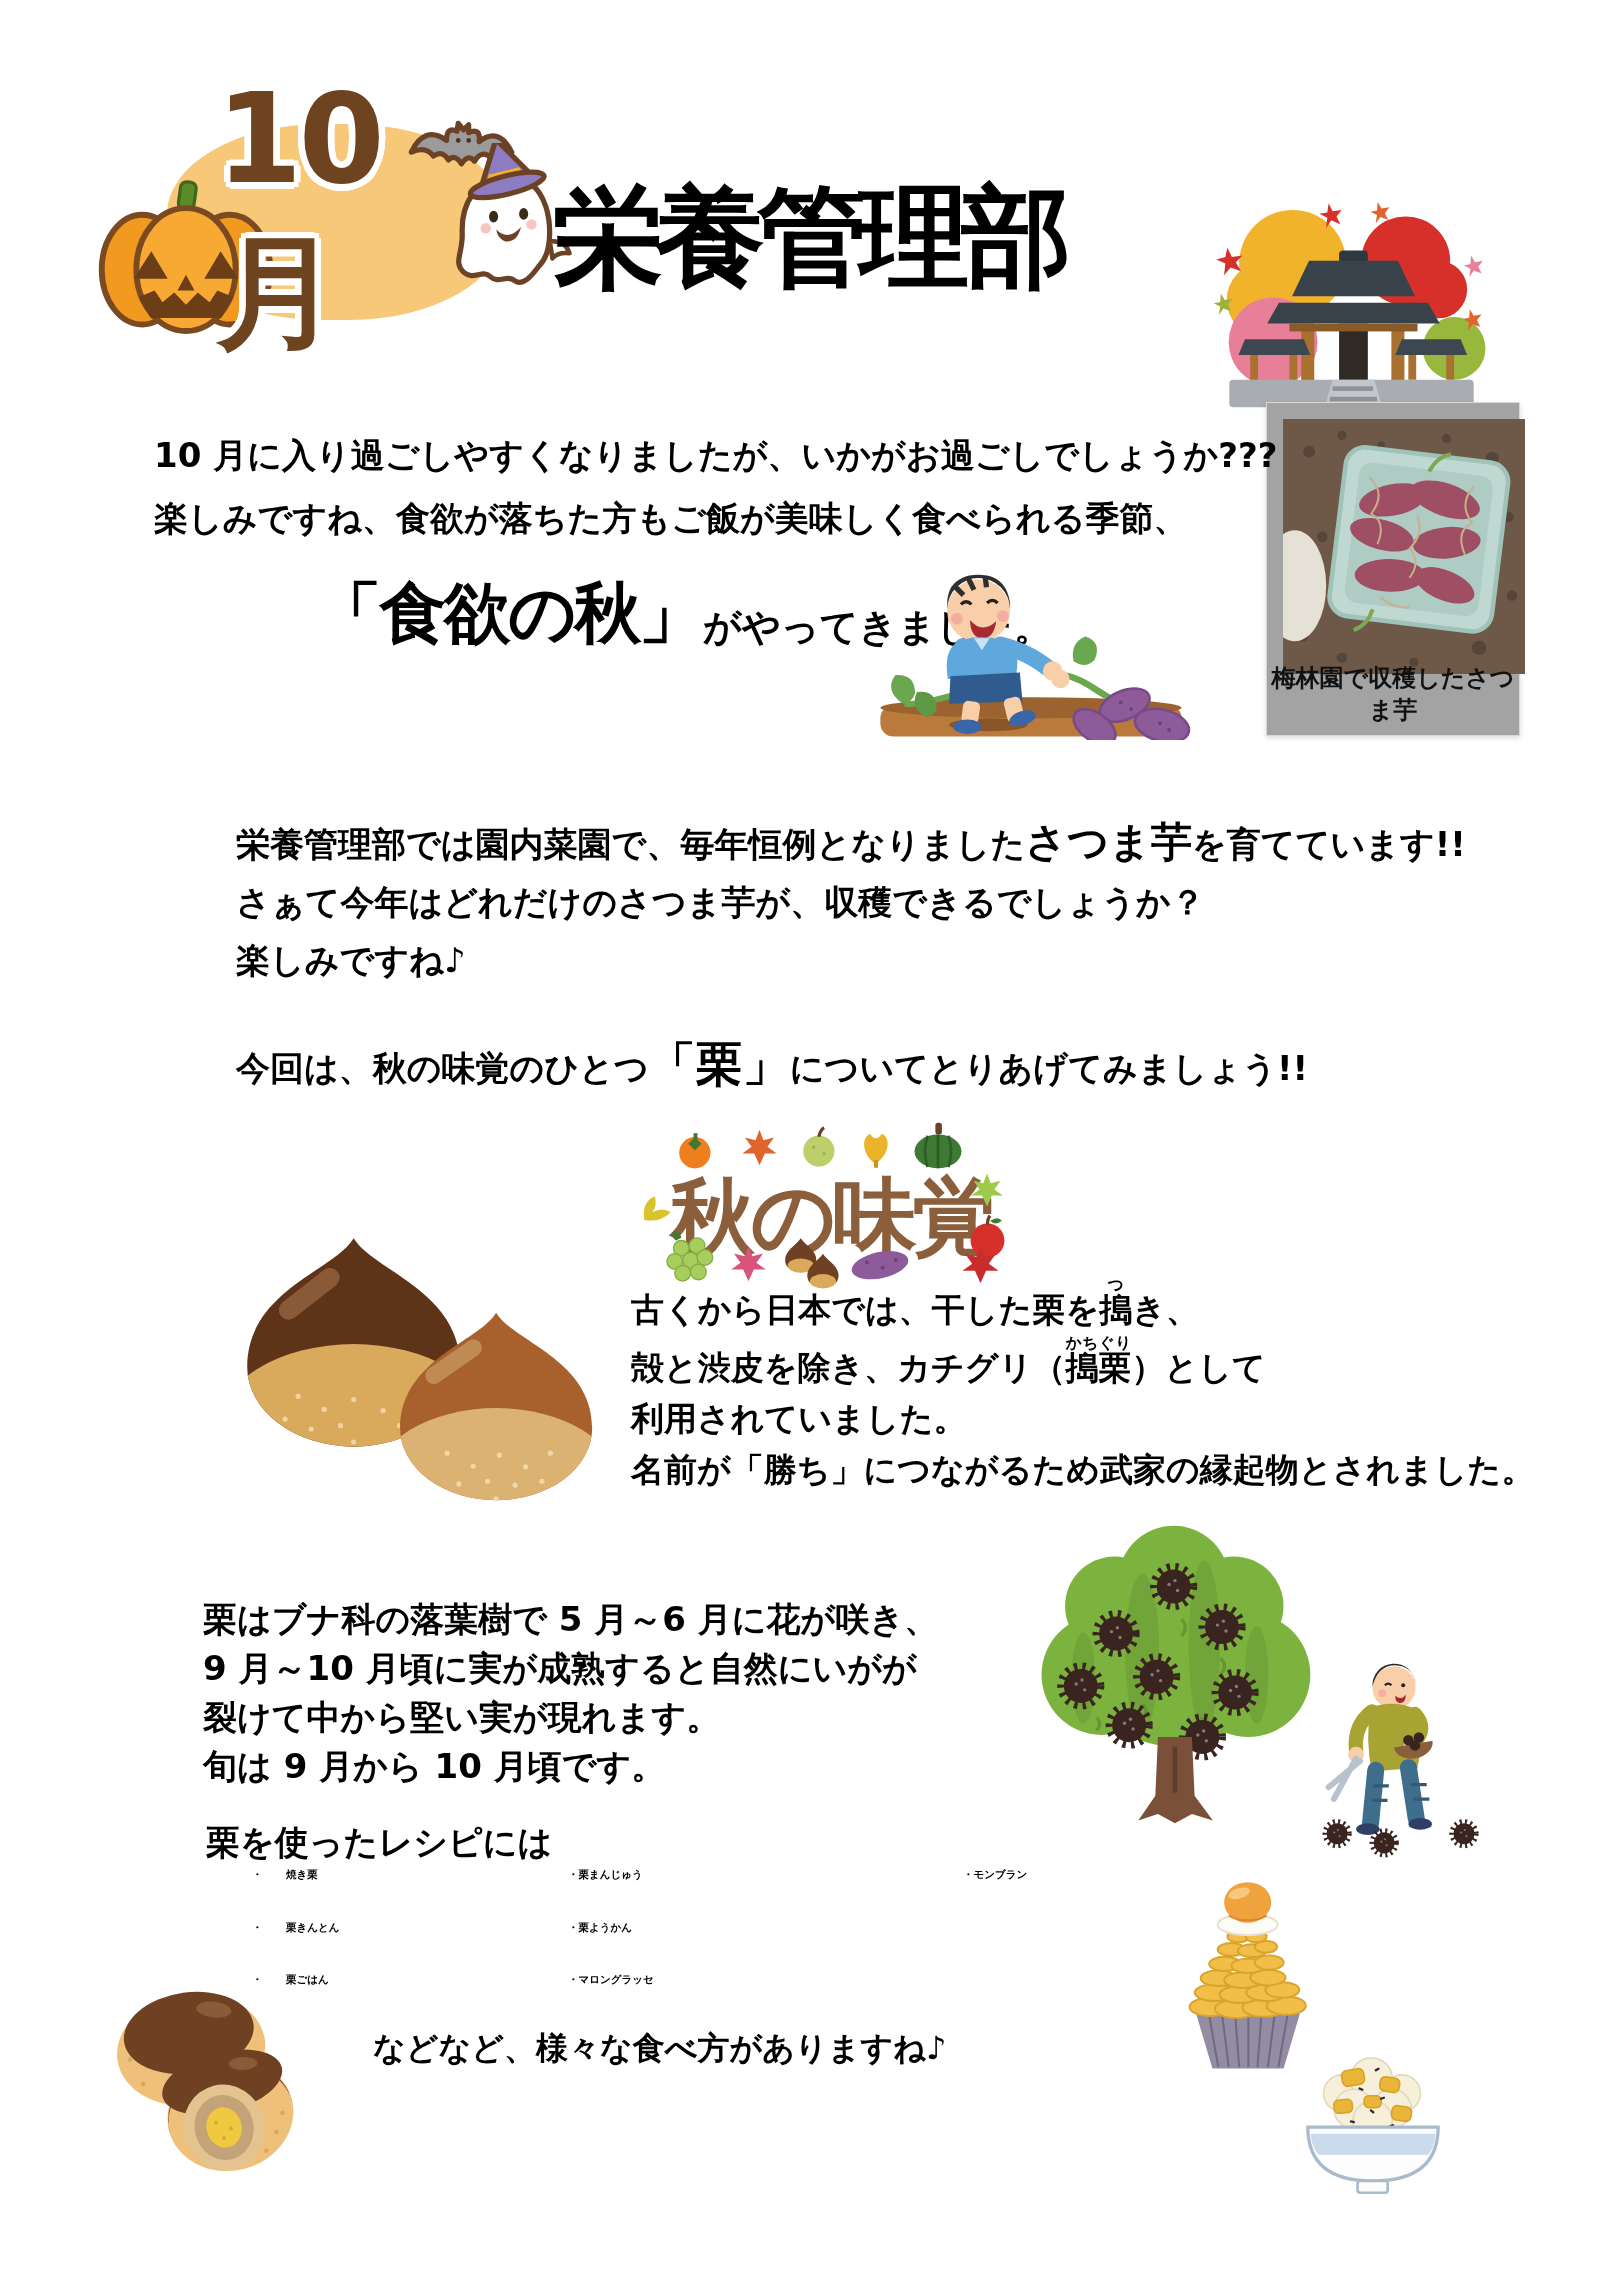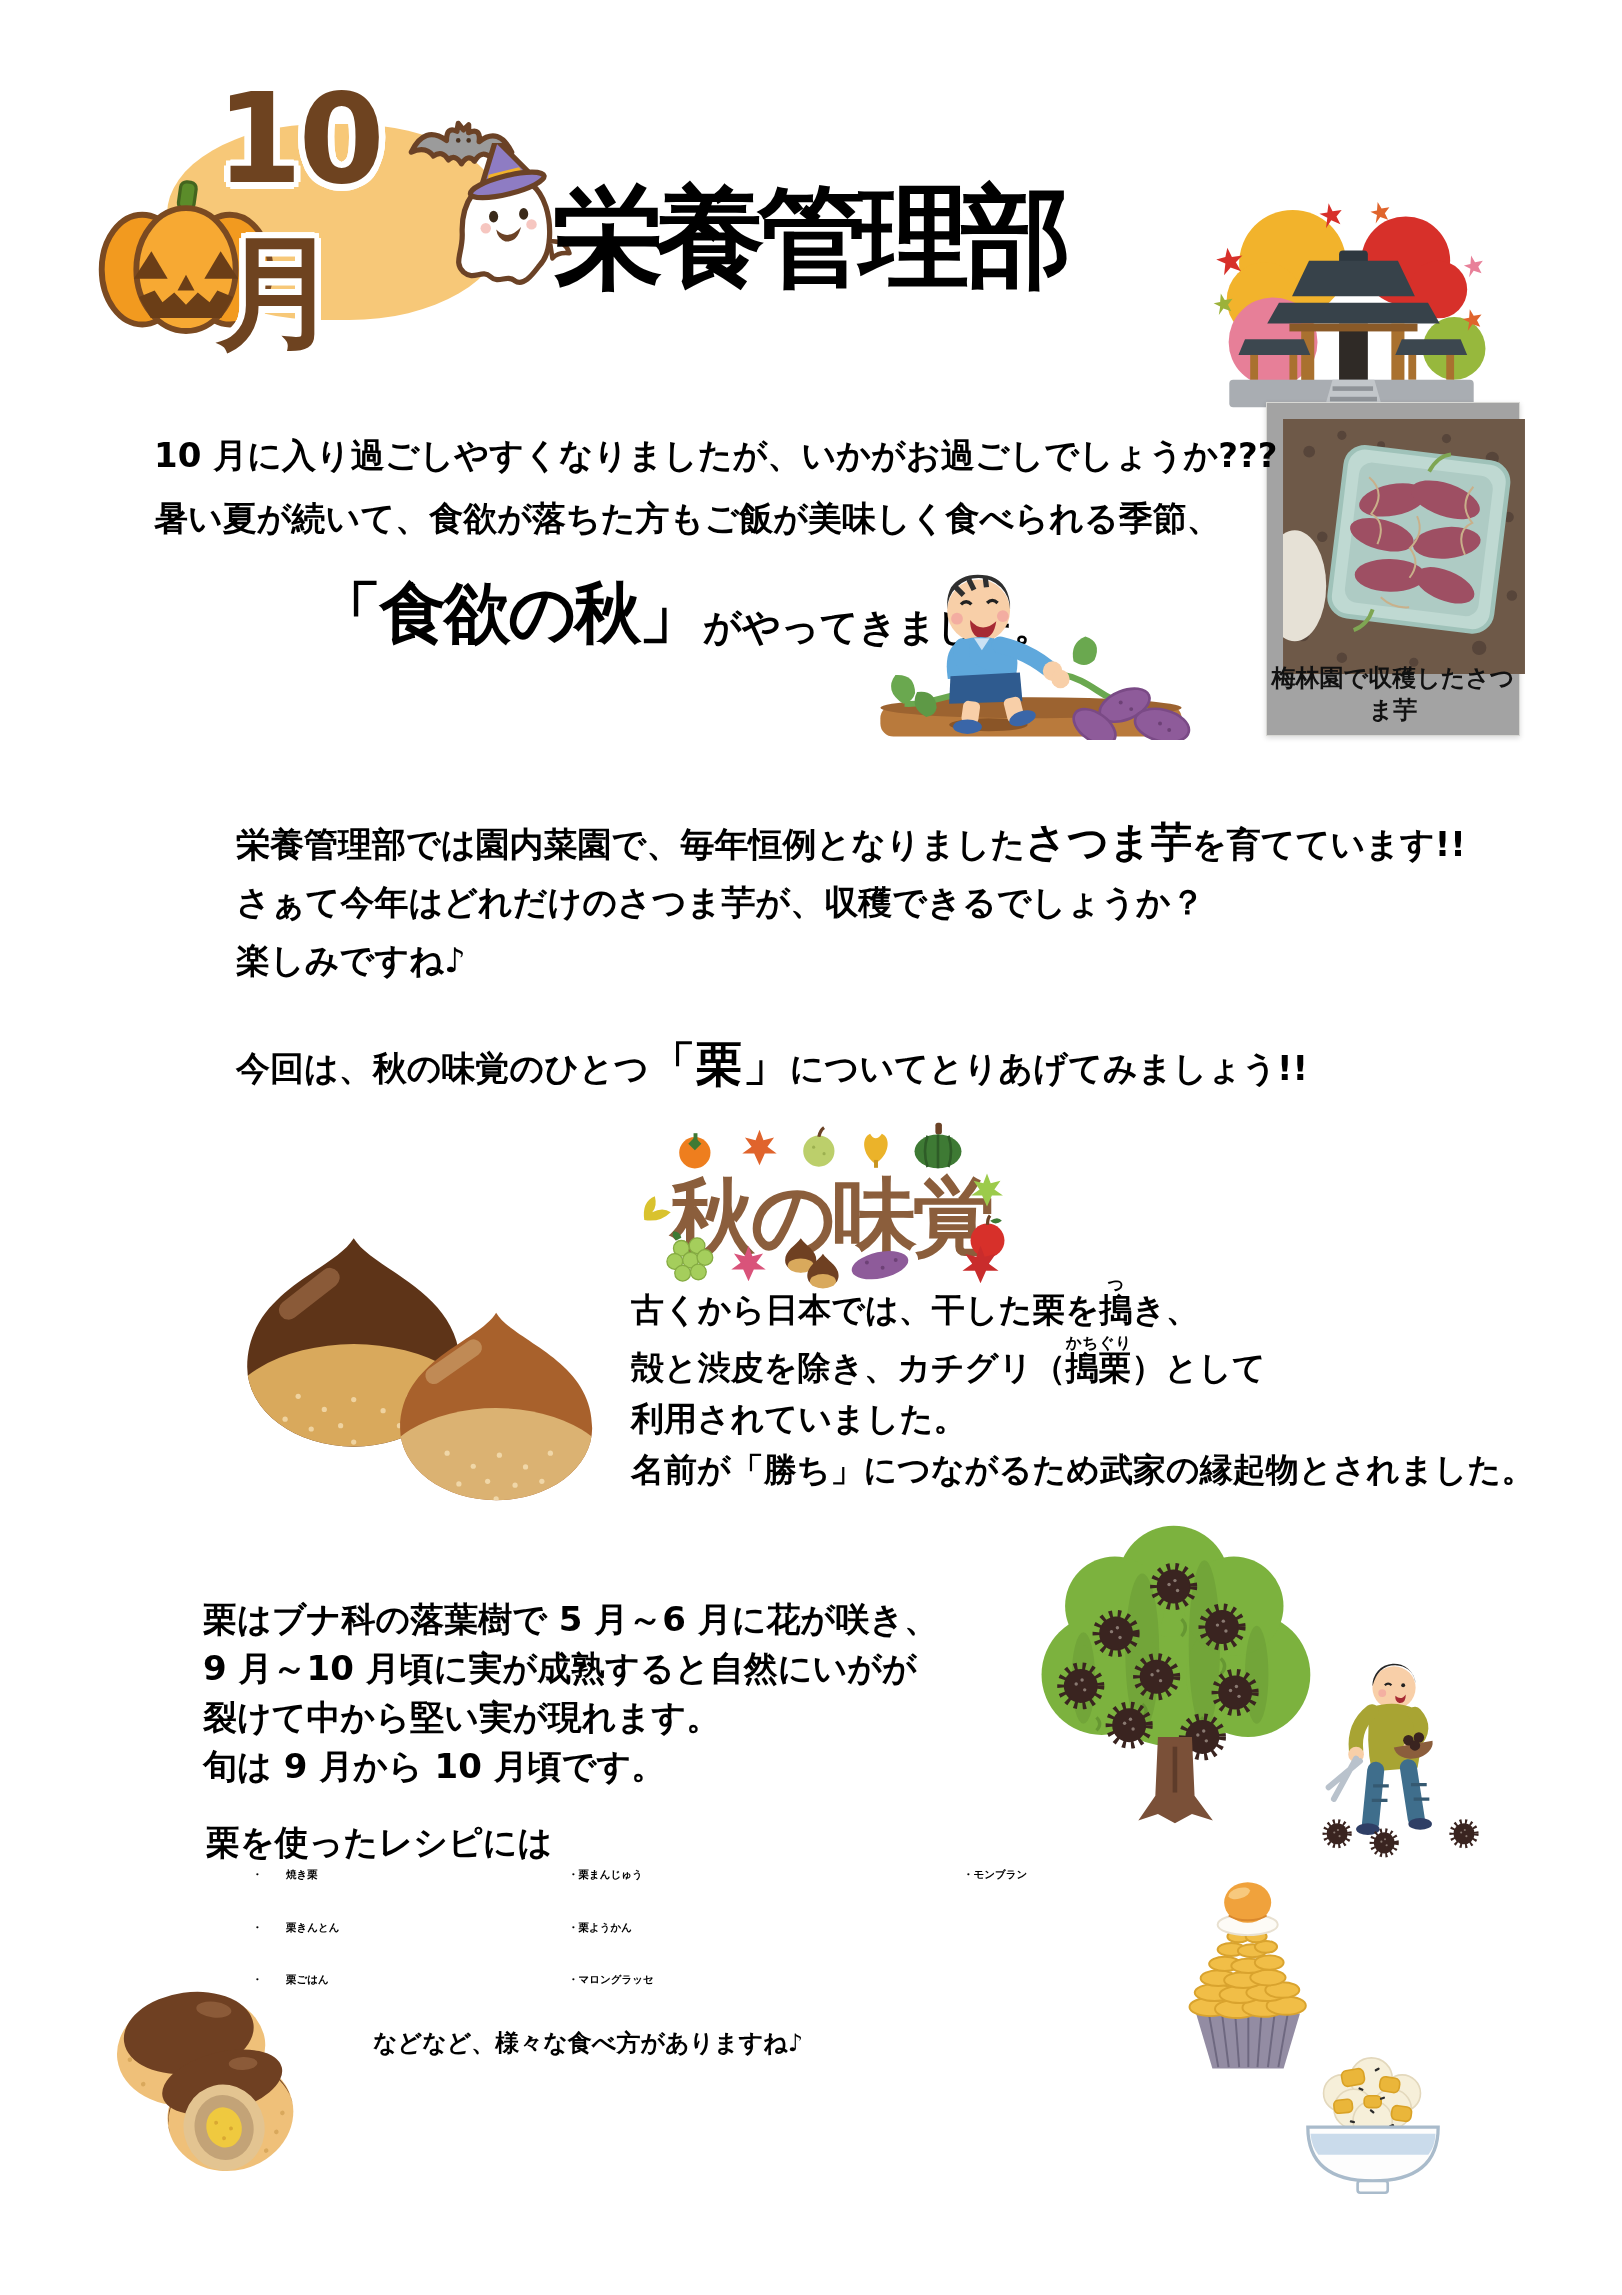--- a/index.html
+++ b/index.html
@@ -32,21 +32,21 @@
   .appetite .small { font-size:38px; font-weight:bold; padding-bottom:6.5px; }
   .garden { left:236px; top:813px; font-size:34px; line-height:58px; }
   .garden .emph { font-size:41px; font-weight:900;font-family:Liberation Serif, serif; }
   .topic { left:236px; top:1033px; font-size:34px; }
   .topic .emph { font-size:47px; font-weight:900; }
   .history { left:631px; top:1277px; font-size:33px; line-height:51px; }
   .history rt { font-size:15.7px; font-weight:bold; }
   .facts { left:203px; top:1559px; font-size:34px; line-height:49px;margin-top:36px; }
   .recipes-heading { left:206px; top:1820px; font-size:34px; }
   .recipe-item { display:flex; position:absolute; white-space:nowrap; font-weight:bold; }
-  .closing { left:373px; top:2027px; font-size:24px; }
+  .closing { left:373px; top:2027px; font-size:32px; }
 
   
   .aki-logo { left:651px; top:1120px; width:353px; height:169px; }
   .aki-text { position:absolute; left:19.6px; top:41px; font-size:84px; font-weight:900; letter-spacing:-3.9px; color:#8B5E3C; }
   .mini { position:absolute; }
 
   svg { display:block; }
 </style>
 </head>
 <body>
@@ -165,21 +165,21 @@
         </g>
         <path d="M210,80 q10,-25 30,-30" stroke="#7FA653" stroke-width="6" fill="none"></path>
         <path d="M150,300 q-5,25 -25,35" stroke="#7FA653" stroke-width="6" fill="none"></path>
       </g>
     </svg>
     <div class="caption">梅林園で収穫したさつま芋</div>
   </div>
 
   <div class="abs t intro">
     <div>10 月に入り過ごしやすくなりましたが、いかがお過ごしでしょうか???</div>
-    <div>暑い夏が続いて、食欲が落ちた方もご飯が美味しく食べられる季節、</div>
+    <div>楽しみですね、食欲が落ちた方もご飯が美味しく食べられる季節、</div>
   </div>
 
   <div class="abs appetite">
     <span class="big">「食欲の秋」</span>
     <span class="small">がやってきました。</span>
   </div>
 
   <svg class="abs" style="left:864px;top:540px;" width="334" height="200" viewBox="0 0 510 305">
     <rect x="25" y="252" width="460" height="48" rx="20" fill="#B97A3C"></rect>
     <ellipse cx="255" cy="256" rx="230" ry="16" fill="#9C6330"></ellipse>

